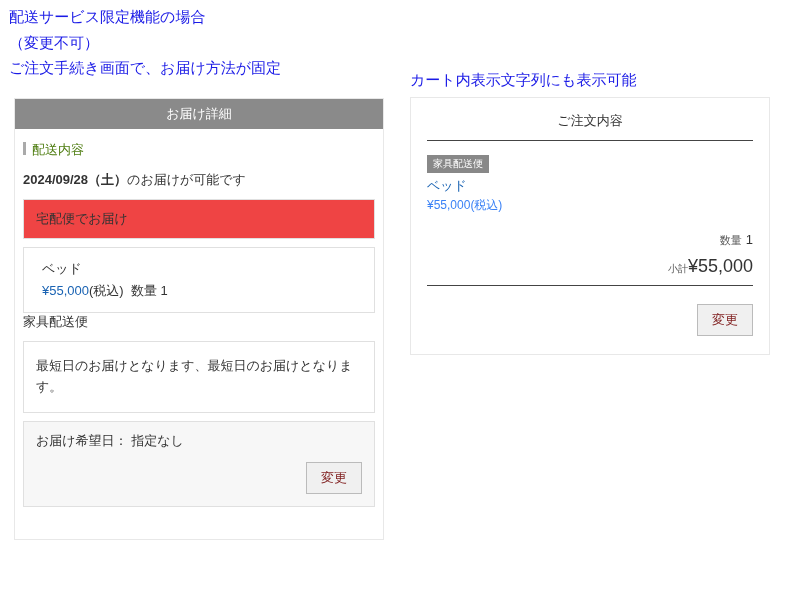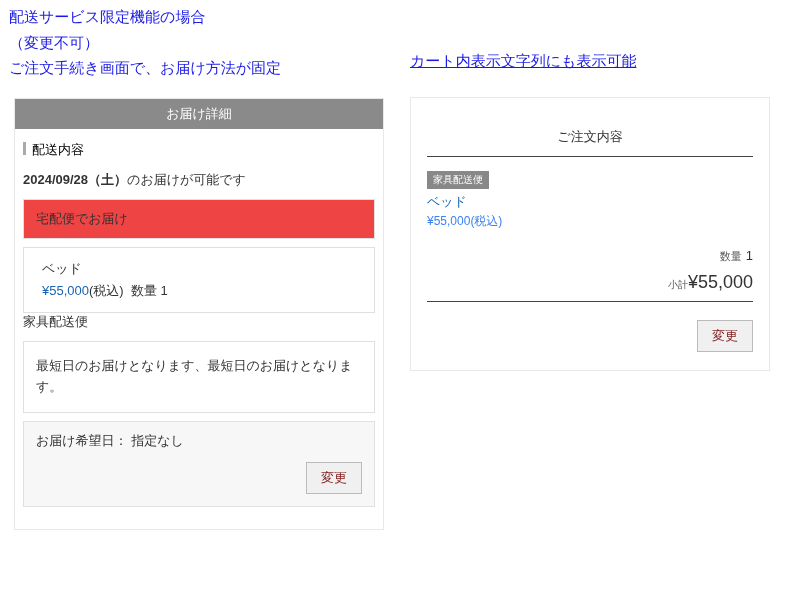--- a/index.html
+++ b/index.html
@@ -16,52 +16,51 @@
       color: #1a1ae6;
       font-size: 15px;
       position: absolute;
     }
     .annotation.left {
       top: 4px;
       left: 9px;
       line-height: 1.7;
     }
     .annotation.right {
-      top: 52px;
+      top: 71px;
       left: 410px;
-      text-decoration: underline;
     }
     .panel-left {
       position: absolute;
       top: 98px;
       left: 14px;
       width: 370px;
       border: 1px solid #e8e8e8;
       background: #fff;
-      padding-bottom: 22px;
+      padding-bottom: 32px;
     }
     .panel-right {
       position: absolute;
       top: 97px;
       left: 410px;
       width: 360px;
       border: 1px solid #e8e8e8;
       background: #fff;
-      padding: 26px 16px 18px 16px;
+      padding: 10px 16px 18px 16px;
     }
     .header-bar {
       background: #8a8a8a;
       color: #fff;
       text-align: center;
       padding: 6px 0;
       font-size: 13px;
     }
     .section-title, .section-title-method {
       font-size: 13px;
-      color: #000000;
+      color: #4d7c0f;
       padding: 12px 8px 6px 8px;
     }
     .section-title-method {
       padding-top: 16px;
     }
     .bar-before {
       display: inline-block;
       width: 3px;
       height: 13px;
       background: #aaa;

